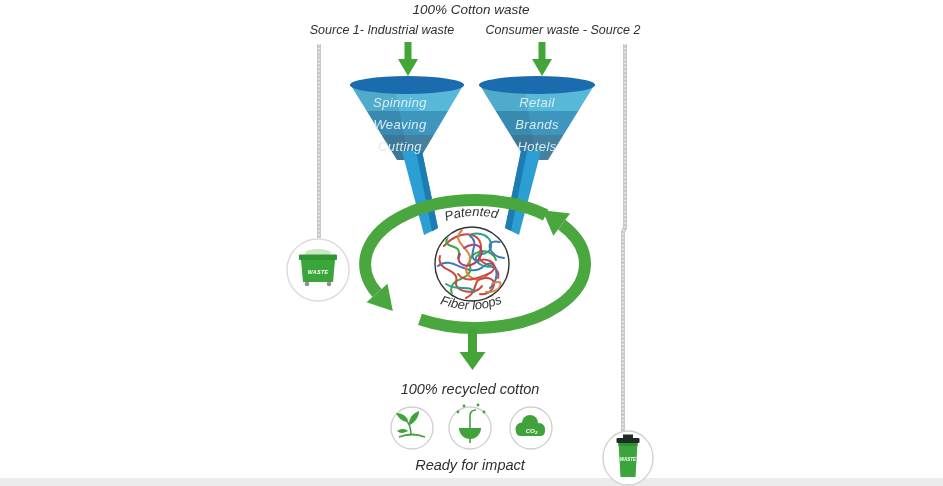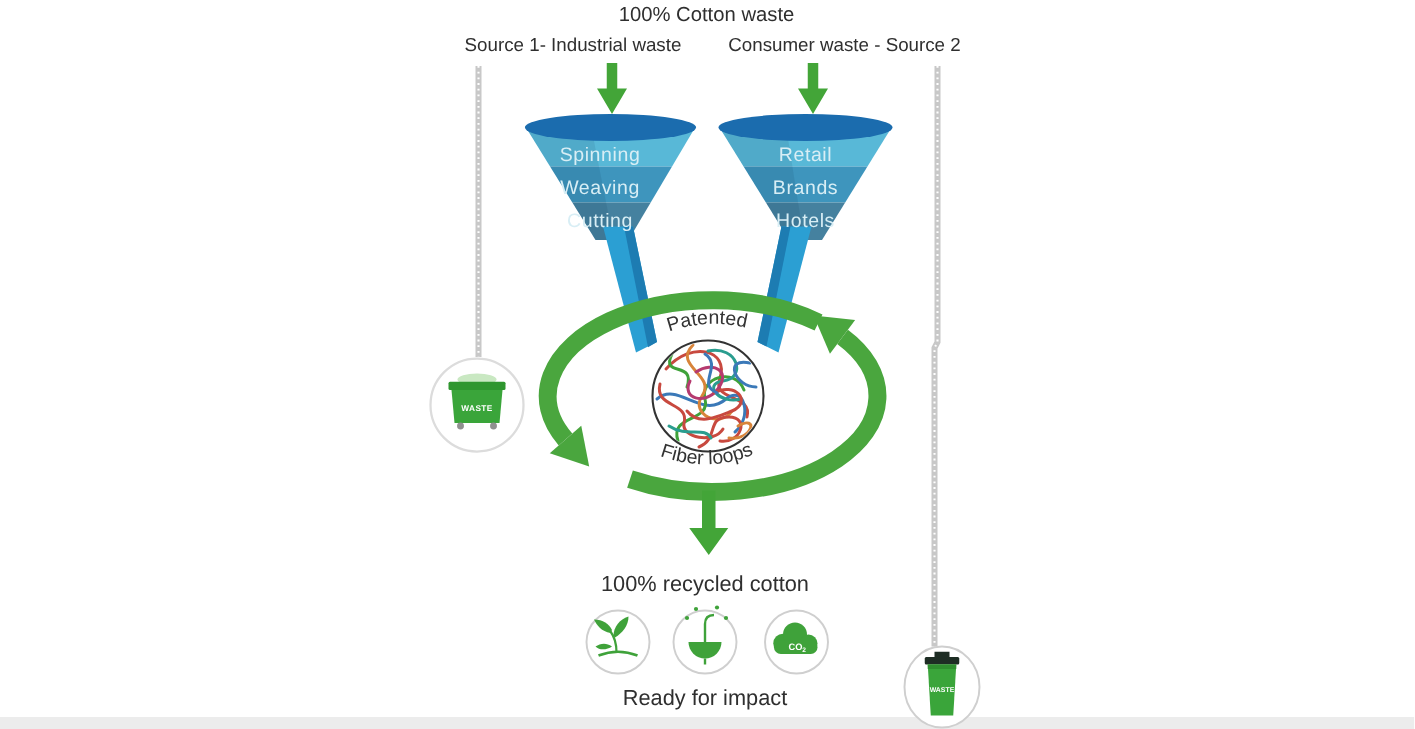--- a/index.html
+++ b/index.html
@@ -1,18 +1,19 @@
 <!DOCTYPE html>
 <html><head>
 <meta charset="utf-8">
 <style>
   html,body{margin:0;padding:0;background:#ffffff;}
   .stage{
     position:relative;width:943px;height:486px;background:#ffffff;overflow:hidden;
     font-family:"Liberation Sans",sans-serif;
+    font-style:italic;
   }
   svg text{font-family:"Liberation Sans",sans-serif;}
   .lbl{fill:#2f2f2f;}
 </style>
 </head>
 <body>
 
 <div class="stage">
 <svg width="943" height="486" viewBox="0 0 943 486">
   <defs>

